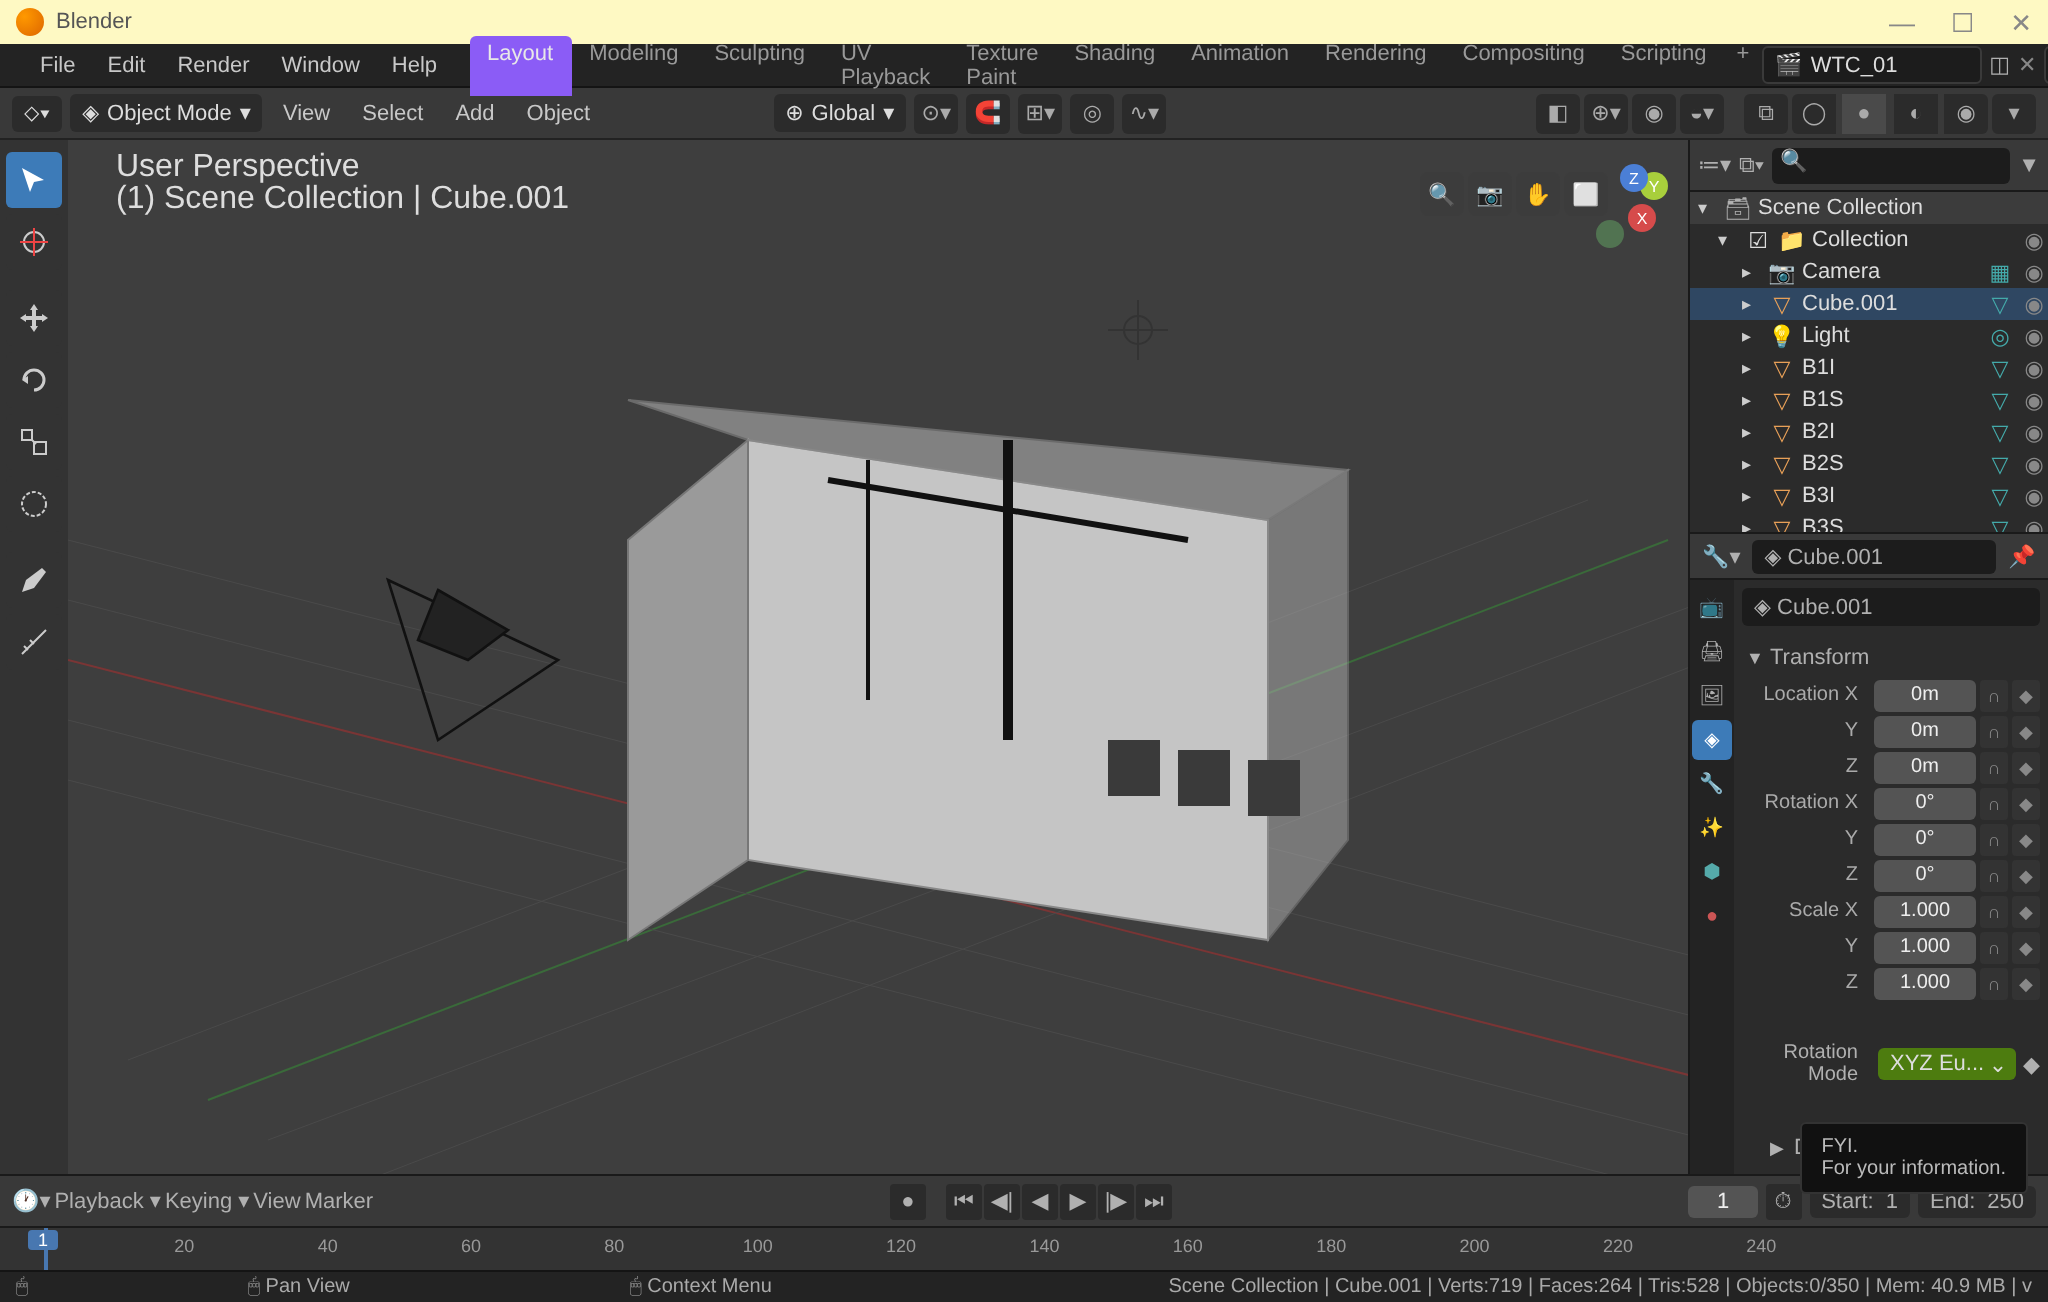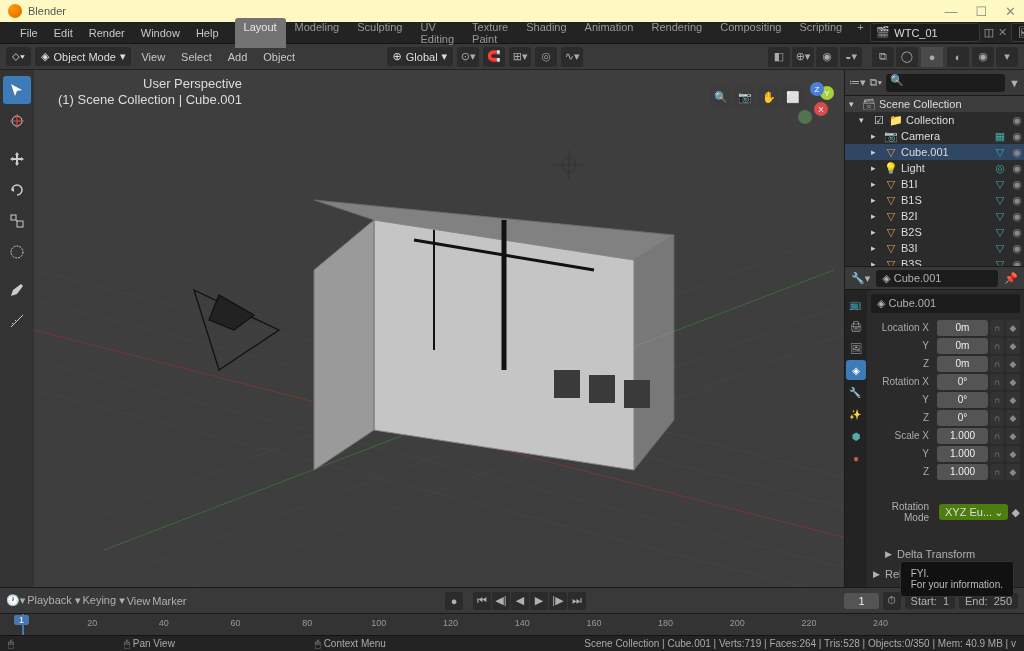--- a/index.html
+++ b/index.html
@@ -5,38 +5,38 @@
 * { margin: 0; padding: 0; box-sizing: border-box; font-family: -apple-system, BlinkMacSystemFont, "Segoe UI", sans-serif; }
 body { width: 1024px; height: 651px; background: #393939; color: #b0b0b0; font-size: 11px; overflow: hidden; position: relative; }
 .titlebar { height: 22px; background: #fef9c3; display: flex; align-items: center; padding: 0 8px; color: #555; }
 .titlebar .logo { width: 14px; height: 14px; background: radial-gradient(circle at 30% 30%, #f90, #d60); border-radius: 50%; margin-right: 6px; }
 .titlebar .win-controls { margin-left: auto; display: flex; gap: 18px; color: #888; font-size: 13px; }
 .menubar { height: 22px; background: #232323; display: flex; align-items: center; padding: 0 4px; border-bottom: 1px solid #141414; }
 .menubar .blender-icon { width: 16px; height: 16px; background: radial-gradient(circle at 40% 40%, #f90, #e60); border-radius: 50%; margin: 0 6px 0 2px; }
 .menubar .menu-item { padding: 3px 8px; color: #c8c8c8; cursor: pointer; }
 .menubar .ws-tabs { display: flex; margin-left: 8px; }
 .menubar .ws-tab { padding: 3px 9px; color: #999; cursor: pointer; border-radius: 3px 3px 0 0; }
-.menubar .ws-tab.active { background: #737373; color: #e8e8e8; }
+.menubar .ws-tab.active { background: #8b5cf6; color: #e8e8e8; }
 .menubar .ws-add { padding: 3px 6px; color: #999; }
 .menubar .right-group { margin-left: auto; display: flex; align-items: center; gap: 4px; padding-right: 4px; }
 .menubar .scene-field, .menubar .layer-field { background: #1c1c1c; border: 1px solid #3a3a3a; border-radius: 3px; padding: 2px 6px; color: #ddd; display: flex; align-items: center; gap: 4px; width: 110px; }
 .toolbar { height: 26px; background: #393939; display: flex; align-items: center; padding: 0 6px; gap: 4px; border-bottom: 1px solid #222; }
 .toolbar .tb-drop { background: #2b2b2b; border-radius: 3px; padding: 3px 6px; display: flex; align-items: center; gap: 4px; color: #ddd; }
 .toolbar .tb-menu { padding: 3px 6px; color: #c8c8c8; }
 .toolbar .tb-right { margin-left: auto; display: flex; align-items: center; gap: 2px; }
 .toolbar .tb-icon-btn { width: 22px; height: 20px; background: #2b2b2b; border-radius: 3px; display: flex; align-items: center; justify-content: center; color: #aaa; }
 .toolbar .tb-icon-btn.group-l { border-radius: 3px 0 0 3px; margin-right: 0; }
 .toolbar .tb-icon-btn.group-m { border-radius: 0; margin: 0 1px; }
 .toolbar .tb-icon-btn.group-r { border-radius: 0 3px 3px 0; }
 .main { display: flex; height: calc(651px - 22px - 22px - 26px - 32px - 16px - 16px); }
 .left-tools { width: 34px; background: rgba(40,40,40,0.3); padding: 6px 3px; display: flex; flex-direction: column; gap: 3px; }
 .left-tools .tool { width: 28px; height: 28px; background: #333; border-radius: 3px; display: flex; align-items: center; justify-content: center; }
 .left-tools .tool.active { background: #3d7bb8; }
 .viewport { flex: 1; background: #3e3e3e; position: relative; overflow: hidden; }
-.viewport .overlay-text { position: absolute; top: 6px; left: 24px; color: #ddd; font-size: 13px; line-height: 16px; text-align: right; }
+.viewport .overlay-text { position: absolute; top: 6px; left: 24px; color: #ddd; font-size: 16px; line-height: 16px; }
 .viewport .nav-icons { position: absolute; top: 16px; right: 40px; display: flex; gap: 2px; }
 .viewport .nav-icons .nic { width: 22px; height: 22px; background: rgba(60,60,60,0.6); border-radius: 4px; display:flex;align-items:center;justify-content:center; }
 .viewport .gizmo { position: absolute; top: 12px; right: 6px; width: 42px; height: 42px; }
 .viewport .gizmo .axis { position: absolute; width: 14px; height: 14px; border-radius: 50%; font-size: 8px; display:flex;align-items:center;justify-content:center; color:#fff; }
 .right-panel { width: 180px; background: #2b2b2b; display: flex; flex-direction: column; border-left: 1px solid #1a1a1a; }
 .outliner-hdr { height: 26px; background: #393939; display: flex; align-items: center; padding: 0 4px; gap: 4px; border-bottom: 1px solid #1a1a1a; }
 .outliner-hdr .search { flex: 1; background: #1c1c1c; border-radius: 3px; height: 18px; color:#666; padding:0 4px; }
 .outliner { height: 170px; overflow: hidden; font-size: 11px; }
 .outliner .row { display: flex; align-items: center; height: 16px; padding-left: 4px; gap: 3px; }
 .outliner .row.sel { background: #2f4762; }
@@ -101,21 +101,21 @@
   <div class="blender-icon"></div>
   <span class="menu-item">File</span>
   <span class="menu-item">Edit</span>
   <span class="menu-item">Render</span>
   <span class="menu-item">Window</span>
   <span class="menu-item">Help</span>
   <div class="ws-tabs">
     <span class="ws-tab active">Layout</span>
     <span class="ws-tab">Modeling</span>
     <span class="ws-tab">Sculpting</span>
-    <span class="ws-tab">UV Editing</span>
+    <span class="ws-tab">UV Playback</span>
     <span class="ws-tab">Texture Paint</span>
     <span class="ws-tab">Shading</span>
     <span class="ws-tab">Animation</span>
     <span class="ws-tab">Rendering</span>
     <span class="ws-tab">Compositing</span>
     <span class="ws-tab">Scripting</span>
     <span class="ws-add">+</span>
   </div>
   <div class="right-group">
     <div class="scene-field">🎬 <span>WTC_01</span></div>
@@ -356,20 +356,24 @@
         <div class="ptab">🖨</div>
         <div class="ptab">🖼</div>
         <div class="ptab active" style="color:#fff">◈</div>
         <div class="ptab" style="color:#5aa">🔧</div>
         <div class="ptab" style="color:#5aa">✨</div>
         <div class="ptab" style="color:#5aa">⬢</div>
         <div class="ptab" style="color:#c55">●</div>
       </div>
       <div class="props-content">
         <div class="object-name">◈ <span>Cube.001</span></div>
+        <div class="panel-hdr">
+            <span class="arrow"></span>
+            <span>Transform</span>
+          </div>
         <div class="prop-row">
             <span class="lbl">Location X</span>
             <div class="val">0m</div>
             <div class="mini">∩</div>
             <div class="mini">◆</div>
           </div>
         <div class="prop-row">
             <span class="lbl">Y</span>
             <div class="val">0m</div>
             <div class="mini">∩</div>

